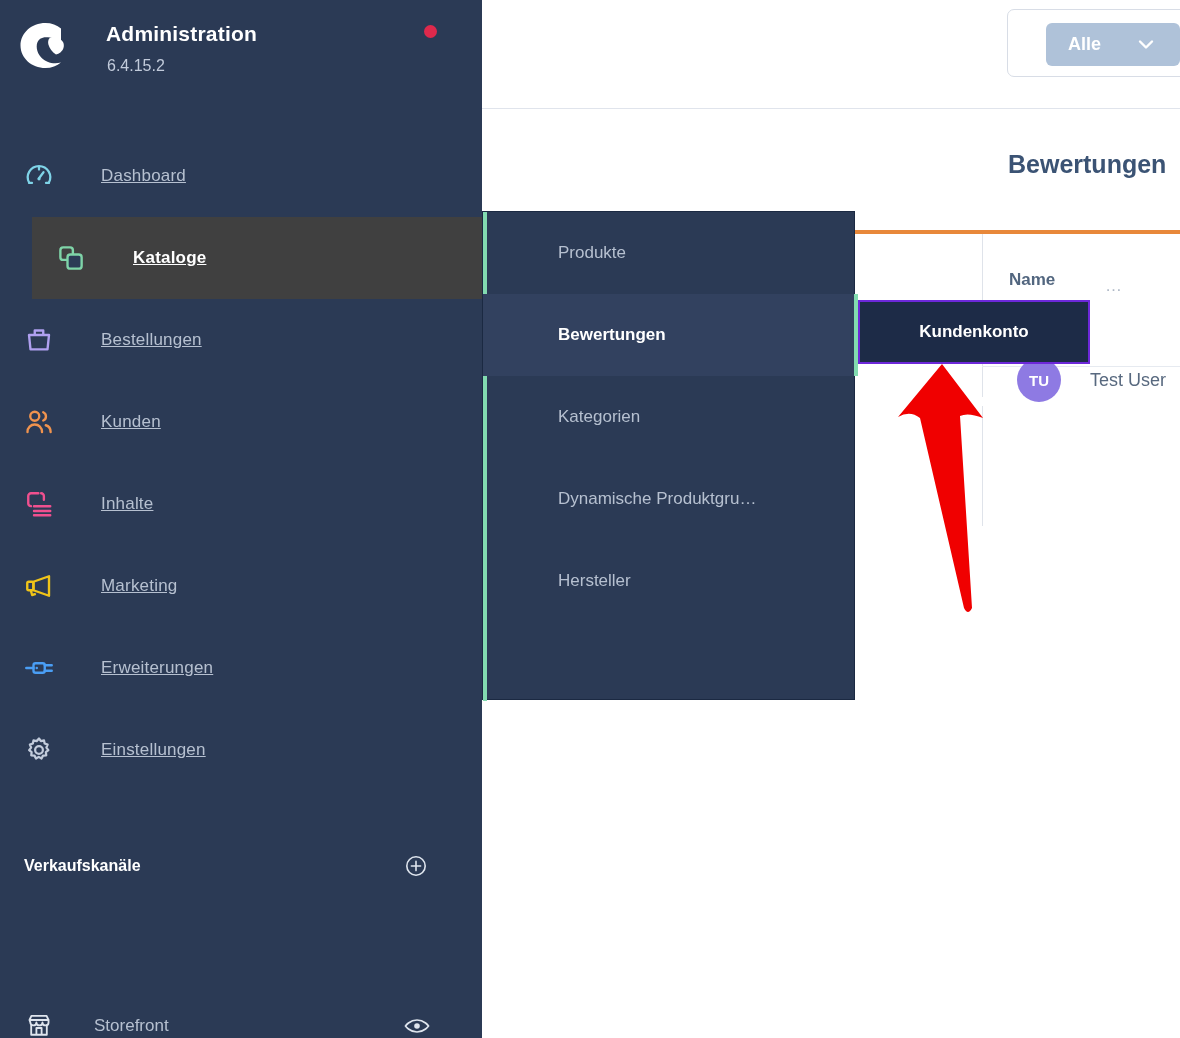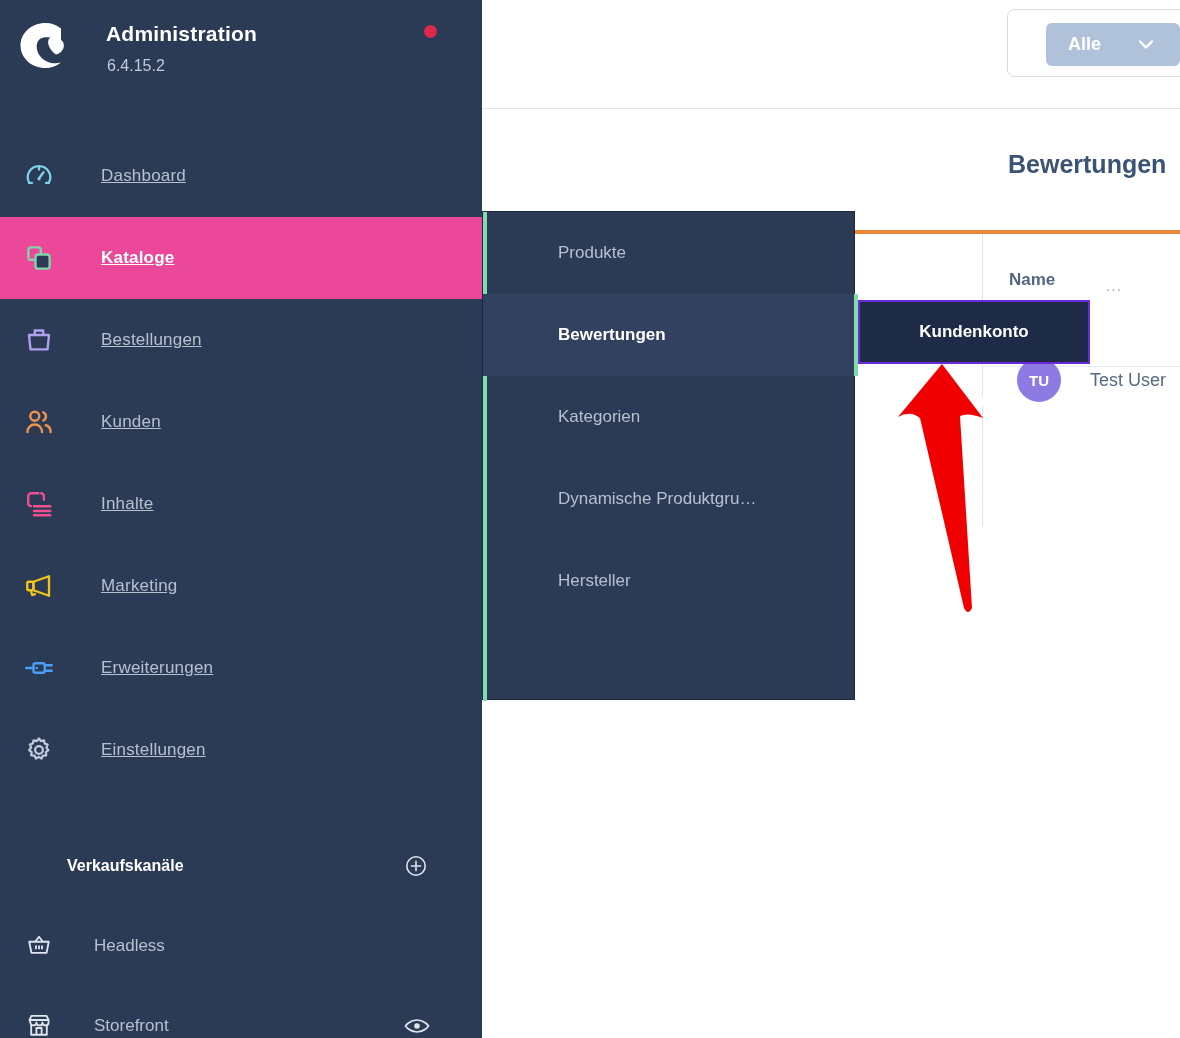--- a/index.html
+++ b/index.html
@@ -34,38 +34,38 @@
     width: 13px; height: 13px; border-radius: 50%;
     background: #de294c;
   }
 
   .nav { position: absolute; left: 0; top: 135px; width: 482px; }
   .nav-item {
     position: relative; display: flex; align-items: center;
     height: 82px; width: 482px; cursor: pointer;
   }
   .nav-item.active { background: #253консоль; }
-  .nav-item.active { background: #ec4899; }
+  .nav-item.active { background: #404040; margin-left: 32px; }
   .nav-icon {
     position: absolute; left: 22px; top: 50%; transform: translateY(-50%);
     width: 34px; height: 34px; display: flex; align-items: center; justify-content: center;
   }
   .nav-label {
     position: absolute; left: 101px;
     color: #b6c0d0; font-size: 17px; letter-spacing: .2px; text-decoration: underline;
   }
   .nav-item.active .nav-label { color: #ffffff; font-weight: bold; }
 
   
   .sc-header {
     position: absolute; left: 0; top: 845px; width: 482px; height: 52px;
   }
   .sc-header-title {
     position: absolute; left: 24px; top: 12px;
-    color: #ffffff; font-size: 16px; font-weight: bold; margin-left: 43px;
+    color: #ffffff; font-size: 16px; font-weight: bold;
   }
   .sc-add {
     position: absolute; left: 404px; top: 9px;
     width: 24px; height: 24px; cursor: pointer;
   }
   .sc-item {
     position: absolute; left: 0; width: 482px; height: 82px;
     display: flex; align-items: center; cursor: pointer;
   }
   .sc-icon {
@@ -305,30 +305,20 @@
     <div class="sc-header">
       <div class="sc-header-title">Verkaufskanäle</div>
       <span class="sc-add">
         <svg width="24" height="24" viewBox="0 0 24 24" fill="none" stroke="#dfe5ee" stroke-width="1.6" stroke-linecap="round">
           <circle cx="12" cy="12" r="9.2"></circle>
           <path d="M12 7.4v9.2M7.4 12h9.2"></path>
         </svg>
       </span>
     </div>
 
-    <div class="sc-item" style="top:905px">
-      <span class="sc-icon">
-        <svg width="26" height="26" viewBox="0 0 24 24" fill="none" stroke="#dfe5ee" stroke-width="1.7" stroke-linejoin="round">
-          <path d="M3 9h18l-2 10.2H5z"></path>
-          <path d="M8.4 9 12 4.4 15.6 9"></path>
-          <path d="M9.2 12.4v3.6M12 12.4v3.6M14.8 12.4v3.6"></path>
-        </svg>
-      </span>
-      <span class="sc-label">Headless</span>
-    </div>
 
     <div class="sc-item" style="top:985px">
       <span class="sc-icon">
         <svg width="26" height="26" viewBox="0 0 24 24" fill="none" stroke="#dfe5ee" stroke-width="1.7" stroke-linejoin="round">
           <path d="M3.2 7.4h17.6v2.2a2.8 2.8 0 0 1-5.6 0 2.8 2.8 0 0 1-5.6 0 2.8 2.8 0 0 1-5.6 0z"></path>
           <path d="M3.2 7.4 5 3.6h14l1.8 3.8"></path>
           <path d="M4.8 11.6V21h14.4v-9.4"></path>
           <path d="M9.6 21v-6.2h4.8V21"></path>
         </svg>
       </span>

